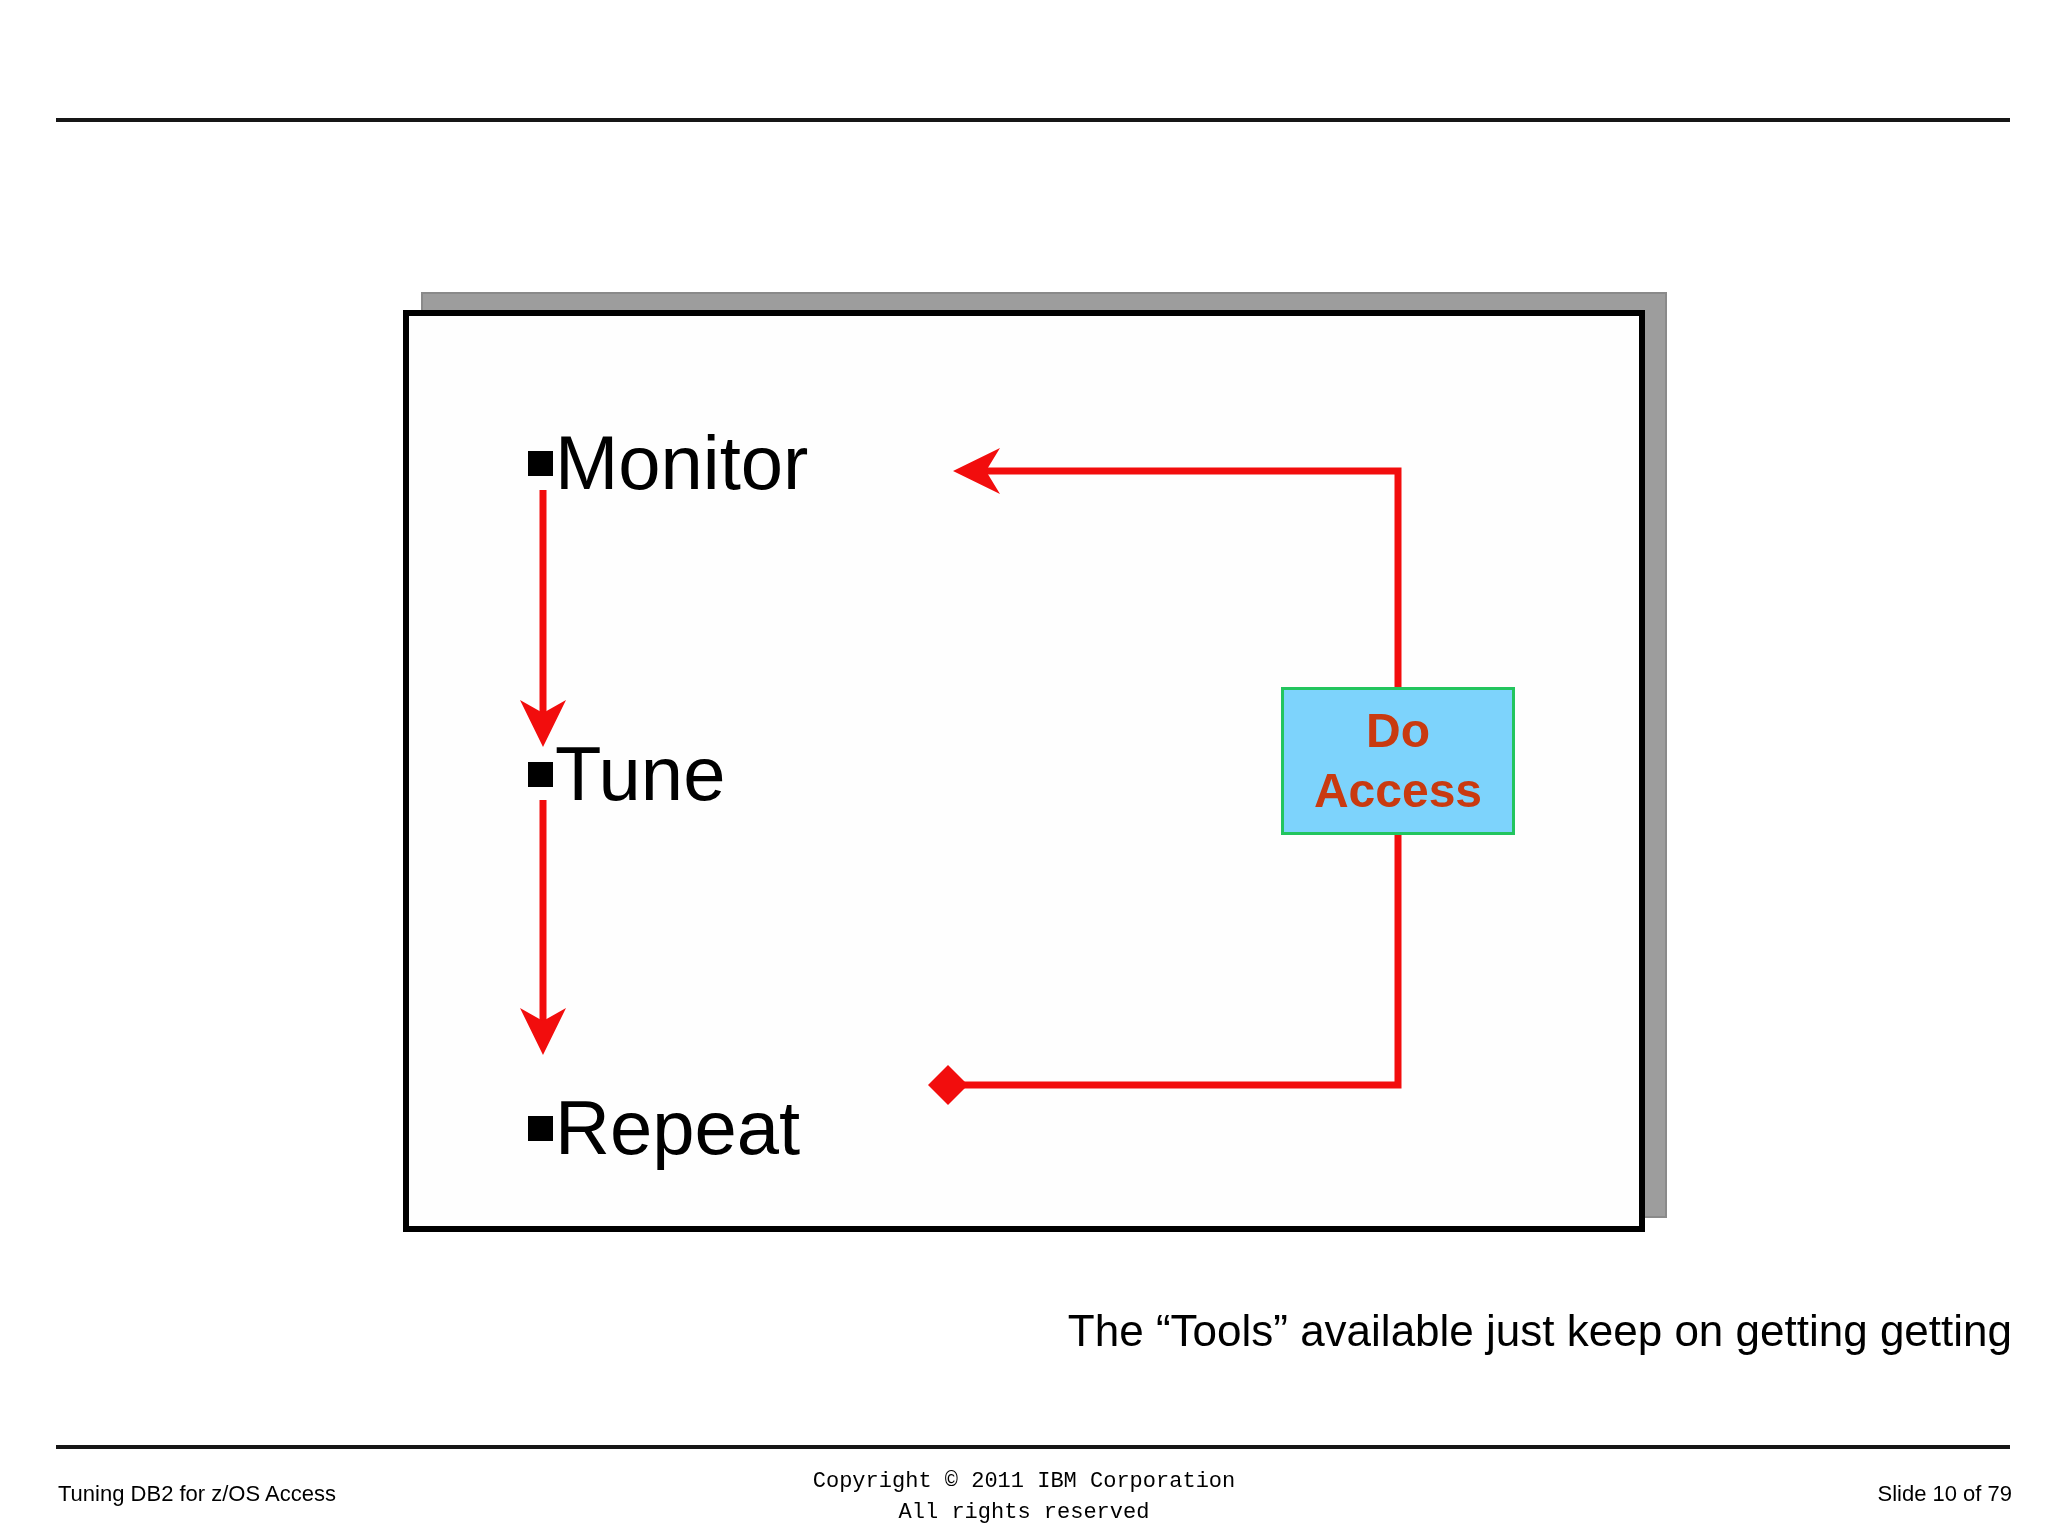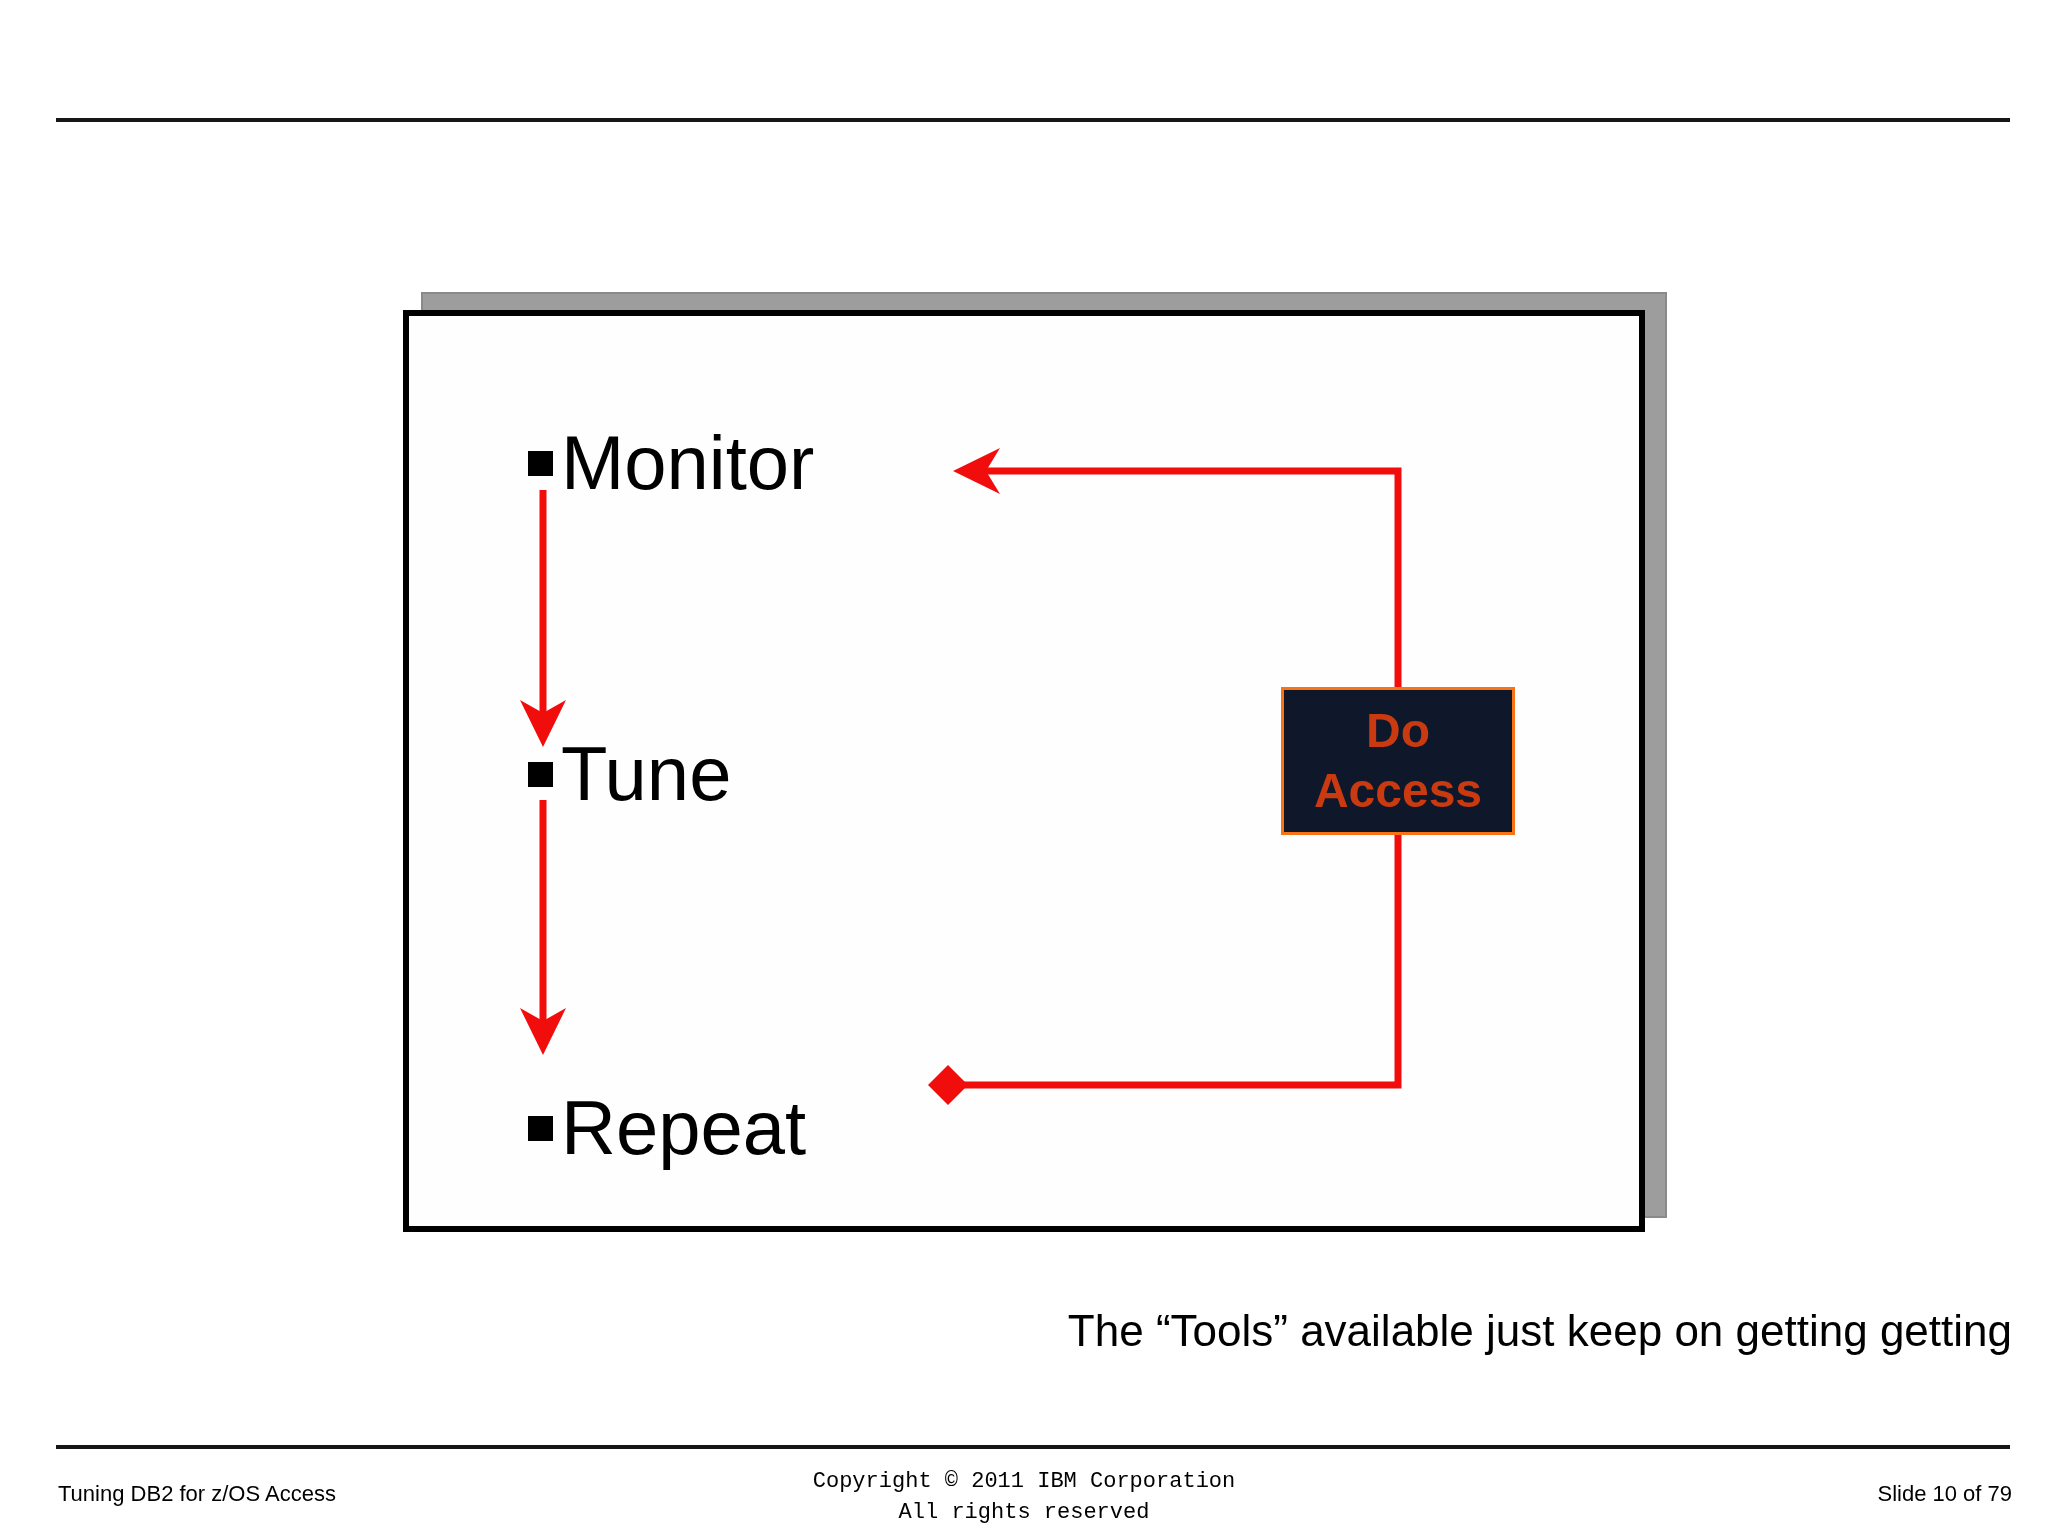--- a/index.html
+++ b/index.html
@@ -10,29 +10,29 @@
   .rule{position:absolute;height:4px;background:#161616;}
   .top-rule{left:56px;top:118px;width:1954px;}
   .footer-rule{left:56px;top:1445px;width:1954px;}
   .title{
     position:absolute;left:58px;top:148px;margin:0;
     font-size:84px;font-weight:bold;letter-spacing:1px;color:#7c80e5;line-height:1.05;
   }
   .shadow-box{position:absolute;left:421px;top:292px;width:1242px;height:922px;background:#9d9d9d;border:2px solid #8a8a8a;z-index:0;}
   .diagram-box{position:absolute;left:403px;top:310px;width:1230px;height:910px;background:#fefefe;border:6px solid #000;z-index:1;}
   .red-lines{position:absolute;left:0;top:0;width:2048px;height:1534px;z-index:2;pointer-events:none;}
-  .process-item{position:absolute;left:528px;display:flex;align-items:center;gap:8px;z-index:3;height:80px;}
+  .process-item{position:absolute;left:528px;display:flex;align-items:center;gap:2px;z-index:3;height:80px;}
   .process-item .bullet{width:25px;height:25px;background:#000;flex:0 0 auto;}
   .process-item .label{font-size:76px;line-height:80px;color:#000;white-space:nowrap;}
   .item-monitor{top:423px;}
   .item-tune{top:734px;}
   .item-repeat{top:1052px;margin-top:36px;}
   .do-forever{
     position:absolute;left:1281px;top:687px;width:234px;height:148px;box-sizing:border-box;
-    background:#0f172a;border:3px solid #f97316;z-index:4;
+    background:#7dd3fc;border:3px solid #22c55e;z-index:4;
     display:flex;flex-direction:column;align-items:center;justify-content:center;
     font-size:48px;font-weight:bold;color:#c93a10;line-height:60px;text-align:center;
   }
   .caption{position:absolute;right:36px;top:1306px;font-size:44px;color:#000;white-space:nowrap;}
   .footer{position:absolute;font-size:22px;color:#000;white-space:nowrap;}
   .footer-left{left:58px;top:1481px;}
   .footer-center{left:0;right:0;top:1466px;text-align:center;line-height:31px;font-family:Liberation Mono, monospace;}
   .footer-right{right:36px;top:1481px;}
 </style>
 </head>

